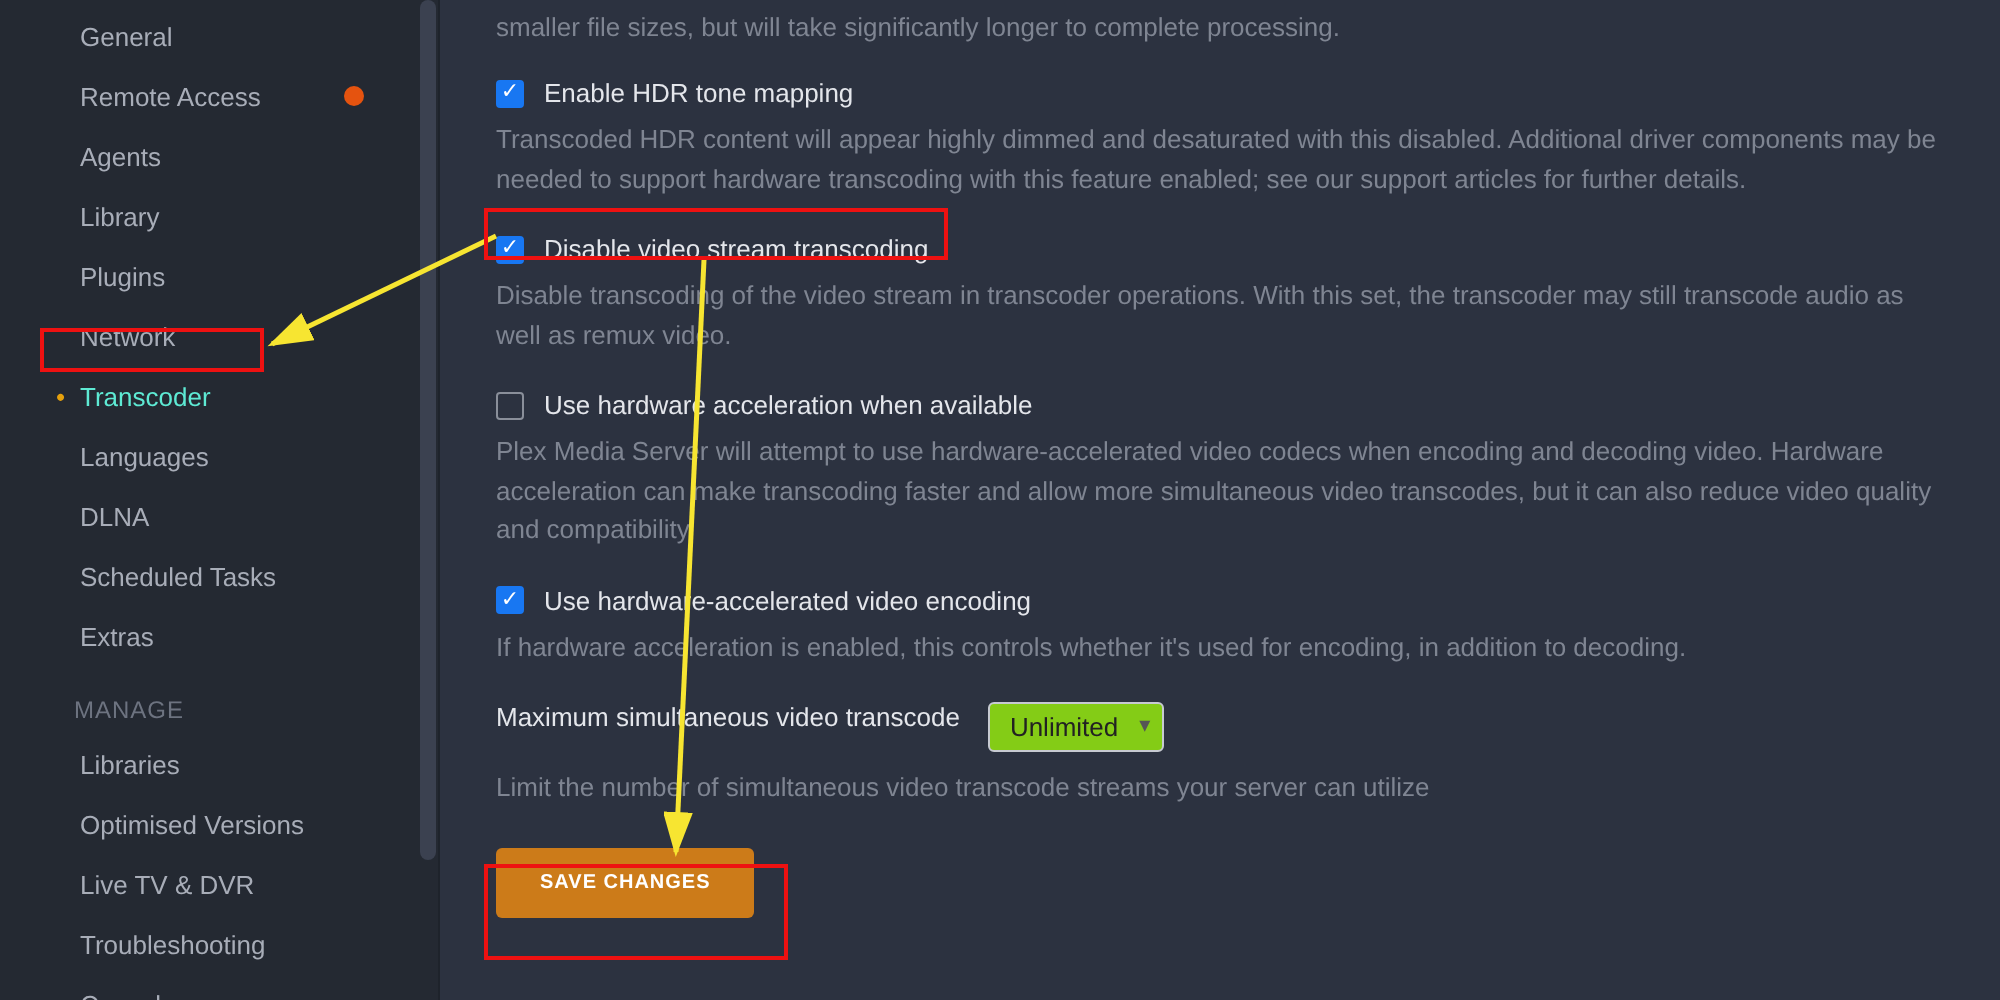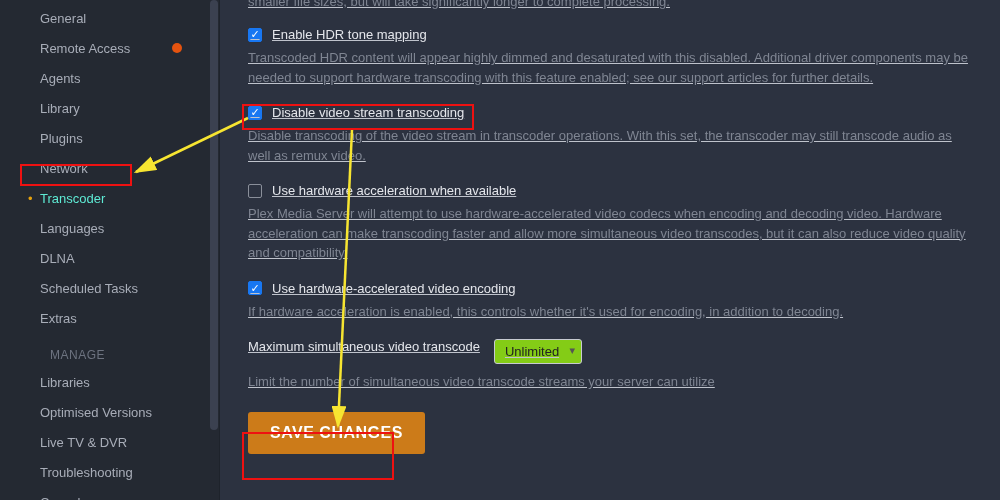--- a/index.html
+++ b/index.html
@@ -47,41 +47,40 @@
   }
   .side-badge {
     position: absolute;
     left: 172px;
     top: 9px;
     width: 10px; height: 10px;
     background: #e5530f;
     border-radius: 50%;
   }
   .side-header {
-    padding: 14px 10px 6px 50px;
+    padding: 14px 10px 6px 37px;
     color: #6d7380;
     font-size: 12px;
     letter-spacing: 0.5px;
   }
   .highlight-box-transcoder {
     position: absolute;
     left: 20px;
     top: 164px;
     width: 112px;
     height: 22px;
     border: 2px solid #e11;
     pointer-events: none;
     z-index: 5;
   }
   .main {
     flex: 1;
-    padding: 0 28px 20px 28px;
+    padding: 12px 28px 20px 28px;
     overflow: hidden;
     position: relative;
-    text-decoration: underline;
   }
   .cutoff {
     color: #7f8592;
     font-size: 13px;
     margin-top: -6px;
     margin-bottom: 18px;
     white-space: nowrap;
   }
   .setting-row { margin-bottom: 6px; }
   .checkbox-line {
@@ -142,21 +141,21 @@
     right: 6px;
     top: 4px;
     font-size: 11px;
     color: #555;
   }
   .save-btn {
     display: inline-block;
     background: #cc7b19;
     color: #fff;
     font-weight: 600;
-    font-size: 16px;
+    font-size: 10px;
     letter-spacing: 0.5px;
     padding: 12px 22px;
     border-radius: 3px;
     cursor: pointer;
   }
   .highlight-box-save {
     position: absolute;
     left: 22px;
     top: 432px;
     width: 152px;

